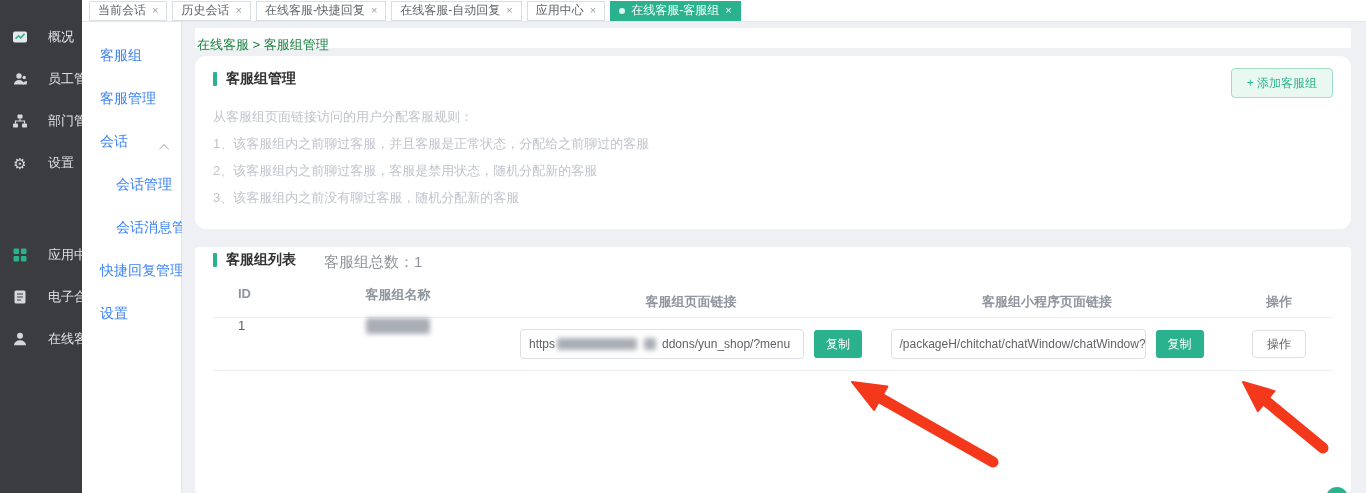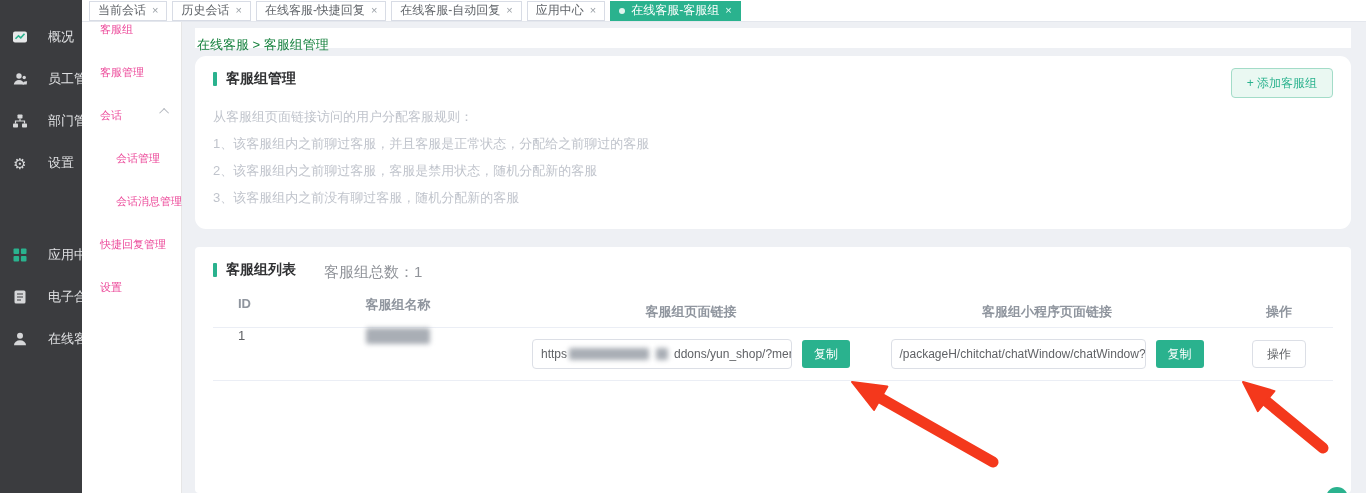--- a/index.html
+++ b/index.html
@@ -27,55 +27,55 @@
   .tab .x { font-size:11px; color:#9aa0a6; line-height:1; }
   .tab.active { background:#2ab28e; border-color:#2ab28e; color:#fff; }
   .tab.active .x { color:#eafff8; }
   .tab .dot { width:6px; height:6px; border-radius:50%; background:#fff; opacity:.85; display:none; }
   .tab.active .dot { display:inline-block; }
 
   .content-row { flex:1; display:flex; min-height:0; }
 
   
   .submenu { width:100px; background:#fff; border-right:1px solid #e6e6e6; flex:none; }
-  .sm-item { height:43px; display:flex; align-items:flex-start; padding-left:18px; font-size:11px;
-             color:#ec4899; cursor:pointer; white-space:nowrap; }
+  .sm-item { height:43px; display:flex; align-items:flex-end; padding-left:18px; font-size:14px;
+             color:#3b82f6; cursor:pointer; white-space:nowrap; }
   .sm-item.sub { padding-left:34px; }
   .sm-item.has-arrow { justify-content:space-between; padding-right:12px; }
   .chevron-up { width:7px; height:7px; border-left:1.5px solid #b4b8bf; border-top:1.5px solid #b4b8bf;
                 transform:rotate(45deg) translateY(2px); }
 
   
   .main { flex:1; background:#eef0f4; padding:6px 15px 0 13px; display:flex; flex-direction:column; min-width:0; }
   .breadcrumb { background:#fff; height:20px; line-height:34px; padding-left:2px; font-size:13px;
                 color:#15803d; flex:none; }
   .card { background:#fff; border-radius:4px; }
   .card-manage { margin-top:8px; position:relative; padding:14px 18px 18px 18px; flex:none;border-radius:11px; }
   .sec-title { display:flex; align-items:center; gap:9px; }
   .sec-bar { width:4px; height:14px; background:#2ab28e; border-radius:1px; }
   .sec-text { font-size:14px; font-weight:bold; color:#303133; }
   .add-btn { position:absolute; right:18px; top:12px; height:30px; padding:0 15px; font-size:12px;
              color:#2ab28e; background:#eaf8f2; border:1px solid #a3dcc8; border-radius:4px; cursor:pointer; }
   .rules { margin-top:15px; }
   .rules p { font-size:13px; color:#c0c4cc; line-height:27px; }
 
-  .card-list { margin-top:18px; flex:1; padding:14px 18px; display:flex; flex-direction:column; min-height:0; }
+  .card-list { margin-top:18px; flex:1; padding:4px 18px; display:flex; flex-direction:column; min-height:0; }
   .list-head { display:flex; align-items:baseline; }
   .list-total { font-size:15px; color:#909399; margin-left:28px; }
 
   .tbl { margin-top:14px; }
   .tr { display:flex; border-bottom:1px solid #ebeef5; }
   .tr.head { height:32px; font-size:13px; font-weight:bold; color:#8f959e; }
   .tr.data { height:53px; font-size:13px; color:#606266; }
   .col-id { width:70px; padding-left:25px; }
   .col-name { width:230px; display:flex; justify-content:center; }
   .col-link { flex:1; display:flex; justify-content:center; align-items:center; }
   .col-op { width:108px; display:flex; justify-content:center; align-items:center; }
 
-  .fake-input { width:260px; height:30px; border:1px solid #dcdfe6; border-radius:4px; background:#fff;
+  .fake-input { width:284px; height:30px; border:1px solid #dcdfe6; border-radius:4px; background:#fff;
                 padding:0 8px; font-size:12px; color:#606266; line-height:28px; white-space:nowrap;
                 overflow:hidden; display:flex; align-items:center; cursor:text; }
   .fake-input.mini { width:255px; }
   .copy-btn { margin-left:10px; height:28px; padding:0 12px; background:#2ab28e; color:#fff;
               border:none; border-radius:3px; font-size:12px; cursor:pointer; flex:none; }
   .op-btn { height:28px; padding:0 14px; background:#fff; border:1px solid #dcdfe6; border-radius:4px;
             font-size:12px; color:#606266; cursor:pointer; }
 
   .blur-blob { display:inline-block; background:#a9aeb5; filter:blur(2.5px); border-radius:2px; }
   .blob-name { width:64px; height:16px; }

